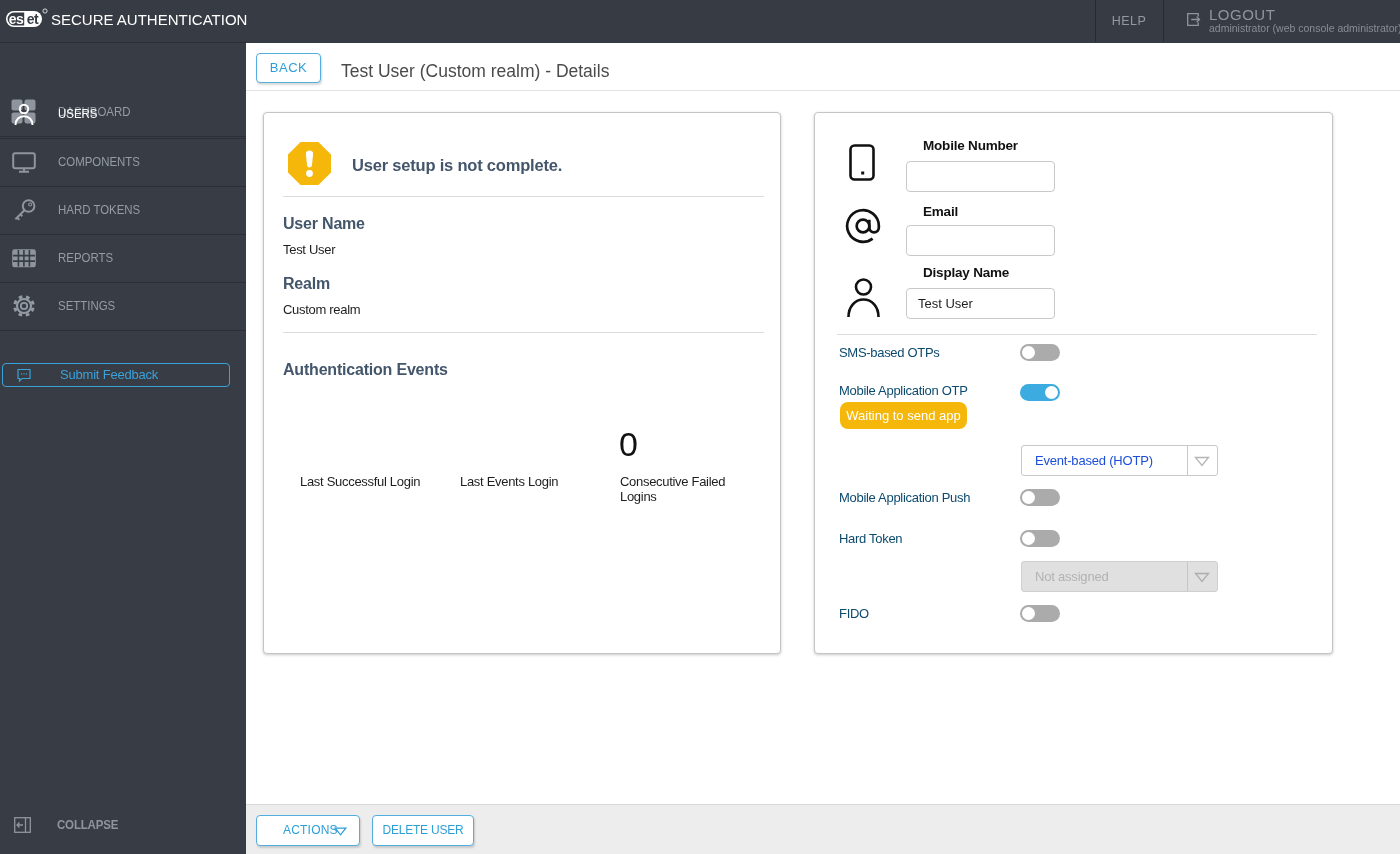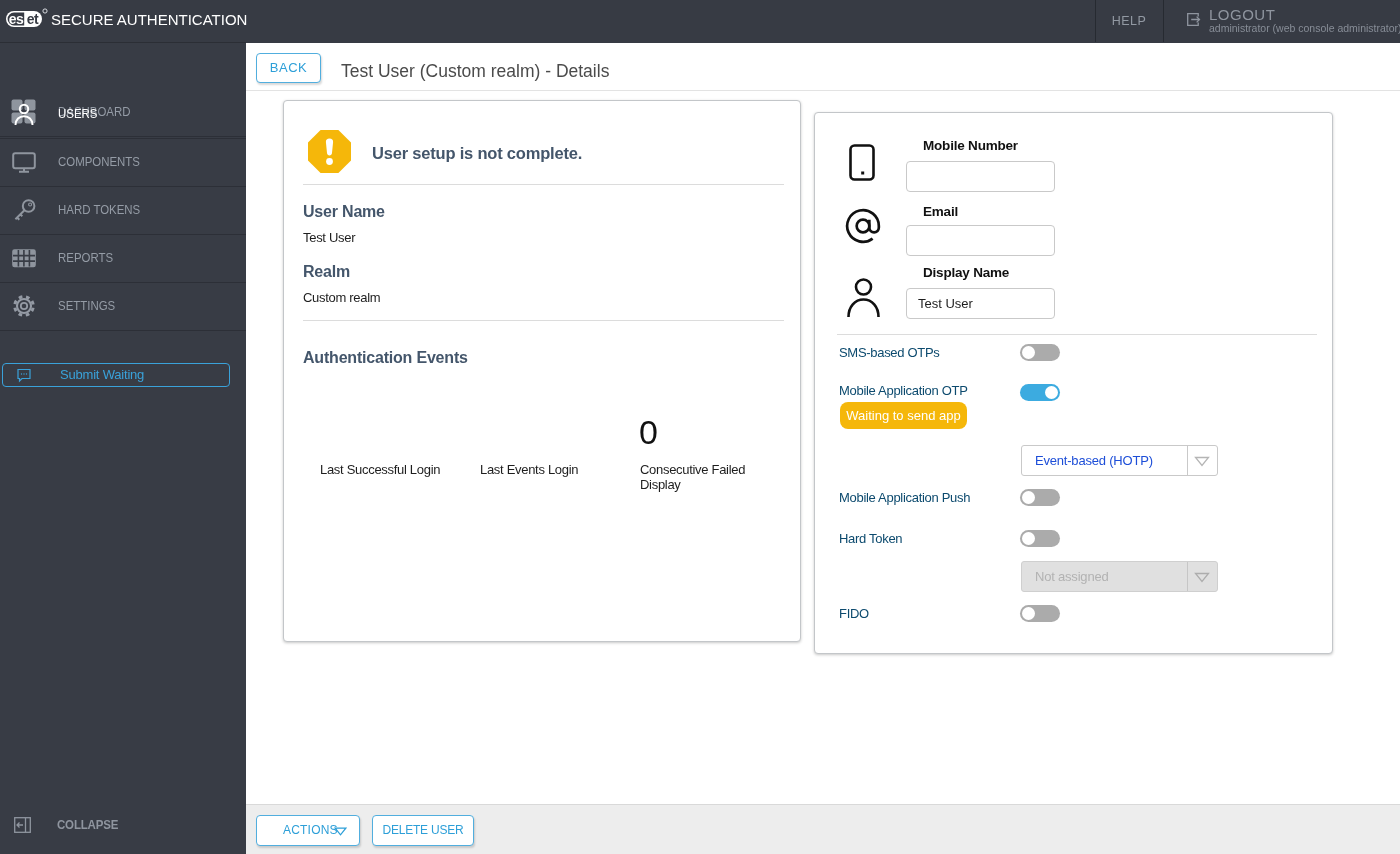--- a/index.html
+++ b/index.html
@@ -28,21 +28,21 @@
 #collapse span { position:absolute; left:57px; top:0; height:48px; line-height:48px; font-size:12.5px; font-weight:bold; letter-spacing:-0.2px; color:#8f959f; transform:scaleX(0.92); transform-origin:left center; }
 
 
 #header { left:246px; top:43px; width:1154px; height:48px; background:#fff; border-bottom:1px solid #e3e3e3; }
 .btn { position:absolute; background:#fff; border:1px solid #51aede; border-radius:4px; color:#2d9fd8; text-align:center; box-shadow:1px 2px 2px rgba(0,0,0,0.15); }
 #back-btn { left:256px; top:53px; width:65px; height:30px; line-height:28px; font-size:13px; letter-spacing:0.5px; }
 #title { left:341px; top:47px; height:48px; line-height:48px; font-size:17.5px; color:#4b4b4b; }
 
 
 .card { position:absolute; background:#fff; border:1px solid #c3c6c9; border-radius:4px; box-shadow:0 1px 3px rgba(0,0,0,0.22); }
-#card-left  { left:263px; top:100px; width:518px; height:542px;margin-left:20px; }
+#card-left  { left:263px; top:112px; width:518px; height:542px; }
 #card-right { left:814px; top:112px; width:519px; height:542px; }
 
 
 .h1 { position:absolute; font-size:16px; font-weight:bold; color:#44566b; letter-spacing:-0.2px; }
 .val { position:absolute; font-size:13px; color:#1e1e1e; letter-spacing:-0.3px; white-space:nowrap; }
 .hr { position:absolute; height:1px; background:#dcdcdc; }
 
 
 .flabel { position:absolute; font-size:13.5px; font-weight:bold; color:#111; letter-spacing:-0.2px;padding-left:17px; }
 .finput { position:absolute; width:149px; height:31px; border:1px solid #c9c9c9; border-radius:4px; background:#fff; font-size:13px; color:#1e1e1e; line-height:29px; padding-left:11px; }
@@ -137,21 +137,21 @@
     <span class="mi-label">SETTINGS</span>
   </div>
 
   <div id="feedback" class="abs">
     <svg style="position:absolute; left:13px; top:4px;" width="16" height="15" viewBox="0 0 16 15" fill="none" stroke="#3aa2da" stroke-width="1.2">
       <path d="M2 1.5 H14 V10.5 H6 L3.5 13 V10.5 H2 Z"></path>
       <circle cx="5.5" cy="6" r="0.7" fill="#3aa2da" stroke="none"></circle>
       <circle cx="8" cy="6" r="0.7" fill="#3aa2da" stroke="none"></circle>
       <circle cx="10.5" cy="6" r="0.7" fill="#3aa2da" stroke="none"></circle>
     </svg>
-    <span>Submit Waiting</span>
+    <span>Submit Feedback</span>
   </div>
 
   <div id="collapse" class="abs">
     <svg style="position:absolute; left:14px; top:16px;" width="17" height="16" viewBox="0 0 17 16" fill="none" stroke="#8f959f" stroke-width="1.3">
       <rect x="0.7" y="0.7" width="15.6" height="14.6"></rect>
       <path d="M11.5 1 V15"></path>
       <path d="M3 8 H9 M5.5 5.5 L3 8 L5.5 10.5"></path>
     </svg>
     <span>COLLAPSE</span>
   </div>
@@ -170,21 +170,21 @@
     <div class="hr" style="left:19px; top:83px; width:481px;"></div>
     <div class="h1" style="left:19px; top:102px;">User Name</div>
     <div class="val" style="left:19px; top:129px;">Test User</div>
     <div class="h1" style="left:19px; top:162px;">Realm</div>
     <div class="val" style="left:19px; top:189px;">Custom realm</div>
     <div class="hr" style="left:19px; top:219px; width:481px;"></div>
     <div class="h1" style="left:19px; top:248px;">Authentication Events</div>
     <div class="abs" style="left:355px; top:312px; font-size:34px; color:#111;">0</div>
     <div class="val" style="left:36px; top:361px;">Last Successful Login</div>
     <div class="val" style="left:196px; top:361px;">Last Events Login</div>
-    <div class="val" style="left:356px; top:361px; width:118px; line-height:15px; white-space:normal;">Consecutive Failed Display</div>
+    <div class="val" style="left:356px; top:361px; width:118px; line-height:15px; white-space:normal;">Consecutive Failed Logins</div>
   </div>
 
   <div id="card-right" class="card">
     <svg style="position:absolute; left:34px; top:31px;" width="26" height="37" viewBox="0 0 26 37" fill="none" stroke="#111" stroke-width="2.6">
       <rect x="1.5" y="1.5" width="23" height="34" rx="4"></rect>
       <rect x="12.2" y="27.5" width="3" height="3" fill="#111" stroke="none"></rect>
     </svg>
     <svg style="position:absolute; left:29px; top:94px;" width="38" height="38" viewBox="0 0 24 24" fill="none" stroke="#111" stroke-width="1.7">
       <circle cx="12" cy="12" r="4"></circle>
       <path d="M16 8 v5 a3 3 0 0 0 6 0 v-1 a10 10 0 1 0 -3.92 7.94"></path>

